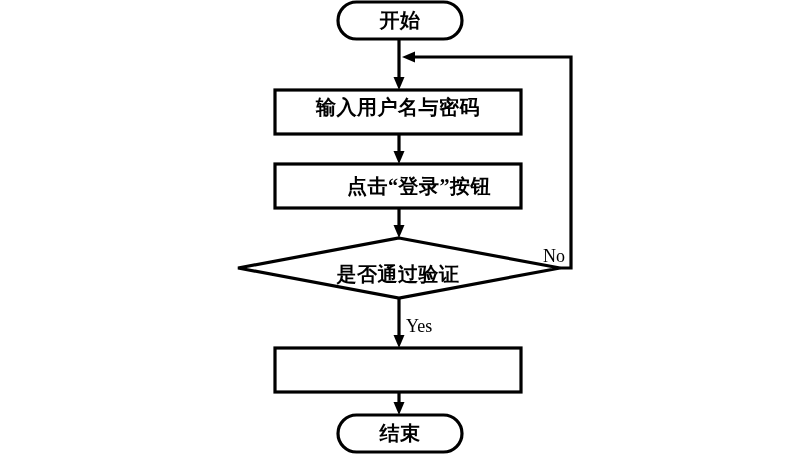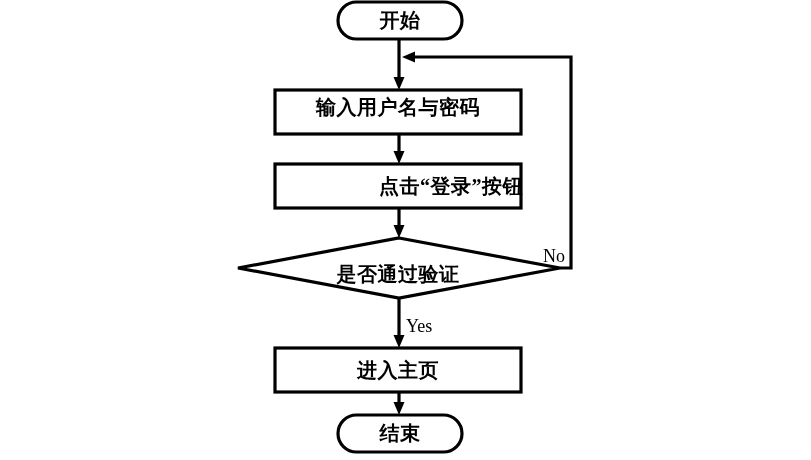--- a/index.html
+++ b/index.html
@@ -109,25 +109,24 @@
     <rect class="node-shape" x="275" y="348" width="246" height="44"></rect>
 
     <rect class="node-shape" x="338" y="415" width="124" height="37" rx="18.5" ry="18.5"></rect>
 
   </svg>
 
   <div class="node-text terminator-text" style="left:338px; top:2px; width:124px; height:37px;">开始</div>
 
   <div class="node-text process-text" style="left:275px; top:90px; width:246px; height:34px;">输入用户名与密码</div>
 
-  <div class="node-text process-text" style="left:275px; top:164px; width:288px; height:44px;padding-left:32px;">点击“登录”按钮</div>
+  <div class="node-text process-text" style="left:275px; top:164px; width:288px; height:44px;">点击“登录”按钮</div>
 
   <div class="node-text decision-text" style="left:275px; top:252px; width:246px; height:44px;">是否通过验证</div>
 
-  <div class="node-text process-text" style="left:275px; top:348px; width:246px; height:44px;">进入主页</div>
 
   <div class="node-text terminator-text" style="left:338px; top:415px; width:124px; height:37px;">结束</div>
 
   <div class="edge-label" style="left:406px; top:316px;">Yes</div>
 
   <div class="edge-label" style="left:543px; top:246px;">No</div>
 
 </div>
 
 </body></html>

